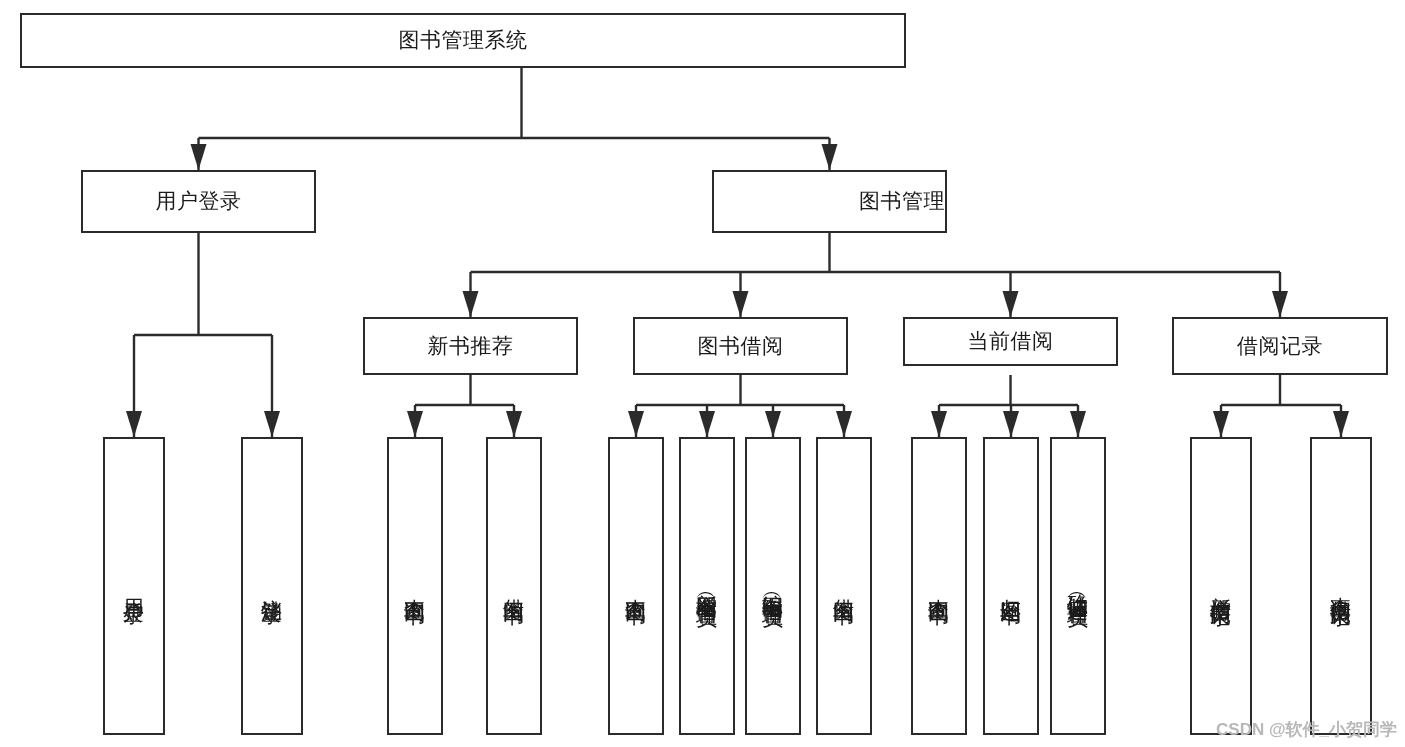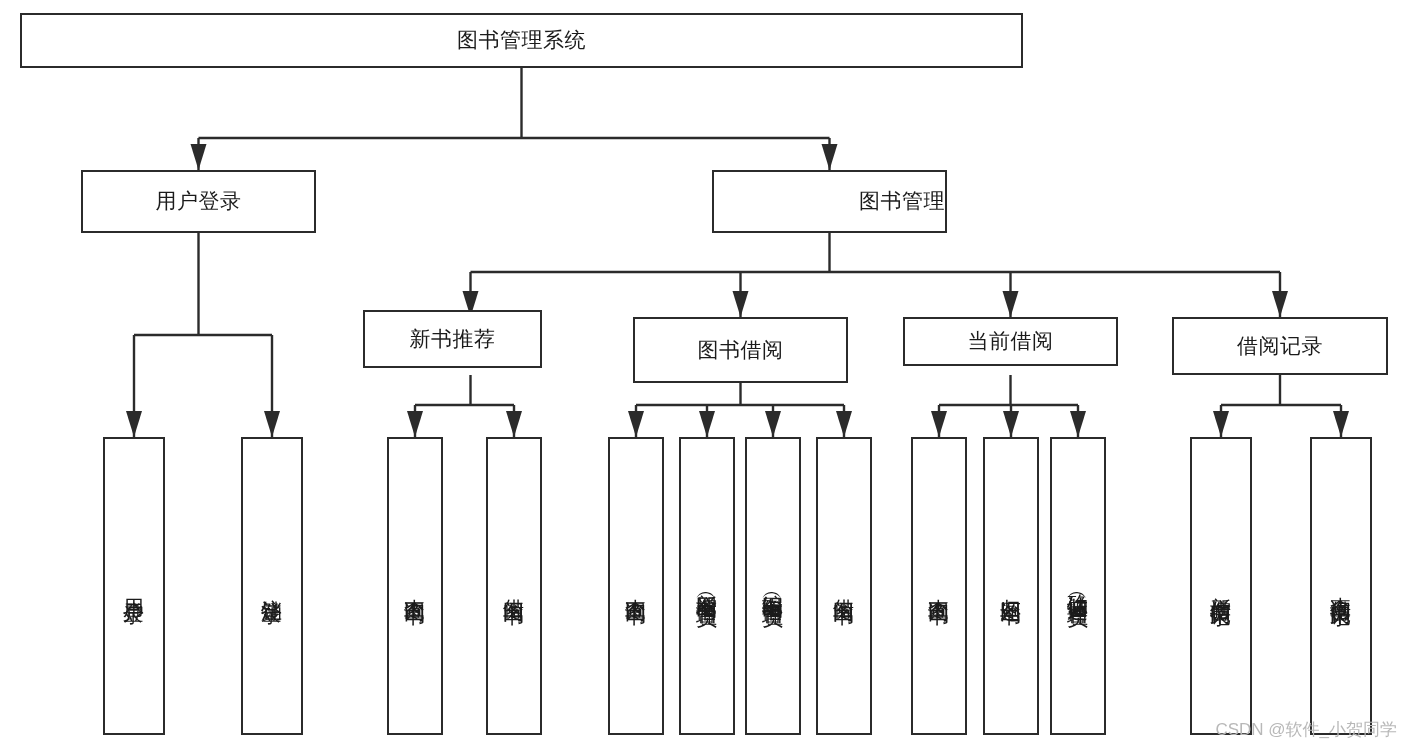--- a/index.html
+++ b/index.html
@@ -60,20 +60,21 @@
     fill: #2b2b2b;
   }
   #watermark {
     position: absolute;
     right: 8px;
     bottom: 6px;
     font-size: 17px;
     color: #b8b8b8;
     white-space: nowrap;
     user-select: none;
+    font-weight: bold;
   }
 </style>
 </head>
 <body>
 
 <div id="canvas">
   <svg class="connectors" id="connectors" width="1405" height="747">
       <line x1="521.5" y1="68" x2="521.5" y2="138" class="conn-line"></line>
       <line x1="198.5" y1="138" x2="829.5" y2="138" class="conn-line"></line>
       <line x1="198.5" y1="138" x2="198.5" y2="170" class="conn-line"></line>
@@ -121,33 +122,33 @@
       <line x1="1078" y1="405" x2="1078" y2="437" class="conn-line"></line>
       <polygon points="1070,411 1086,411 1078,437" class="arrow-head"></polygon>
       <line x1="1280" y1="375" x2="1280" y2="405" class="conn-line"></line>
       <line x1="1221" y1="405" x2="1341" y2="405" class="conn-line"></line>
       <line x1="1221" y1="405" x2="1221" y2="437" class="conn-line"></line>
       <polygon points="1213,411 1229,411 1221,437" class="arrow-head"></polygon>
       <line x1="1341" y1="405" x2="1341" y2="437" class="conn-line"></line>
       <polygon points="1333,411 1349,411 1341,437" class="arrow-head"></polygon>
     </svg>
   <div id="nodes">
-      <div class="node-box" style="left: 20px; top: 13px; width: 1003px; height: 55px; justify-content: center;">
+      <div class="node-box" style="left: 20px; top: 13px; width: 886px; height: 55px; justify-content: center;">
         <span class="node-label">图书管理系统</span>
       </div>
       <div class="node-box" style="left: 81px; top: 170px; width: 235px; height: 63px;">
         <span class="node-label">用户登录</span>
       </div>
       <div class="node-box" style="left: 712px; top: 170px; width: 235px; height: 63px; justify-content: flex-end;">
         <span class="node-label">图书管理</span>
       </div>
-      <div class="node-box" style="left: 363px; top: 310px; width: 179px; height: 58px;">
+      <div class="node-box" style="left: 363px; top: 317px; width: 215px; height: 58px;">
         <span class="node-label">新书推荐</span>
       </div>
-      <div class="node-box" style="left: 633px; top: 317px; width: 215px; height: 66px;">
+      <div class="node-box" style="left: 633px; top: 317px; width: 215px; height: 58px;">
         <span class="node-label">图书借阅</span>
       </div>
       <div class="node-box" style="left: 903px; top: 317px; width: 215px; height: 49px;">
         <span class="node-label">当前借阅</span>
       </div>
       <div class="node-box" style="left: 1172px; top: 317px; width: 216px; height: 58px;">
         <span class="node-label">借阅记录</span>
       </div>
       <div class="node-box vertical" style="left: 103px; top: 437px; width: 62px; height: 298px;">
         <span class="node-label">用户登录</span>

